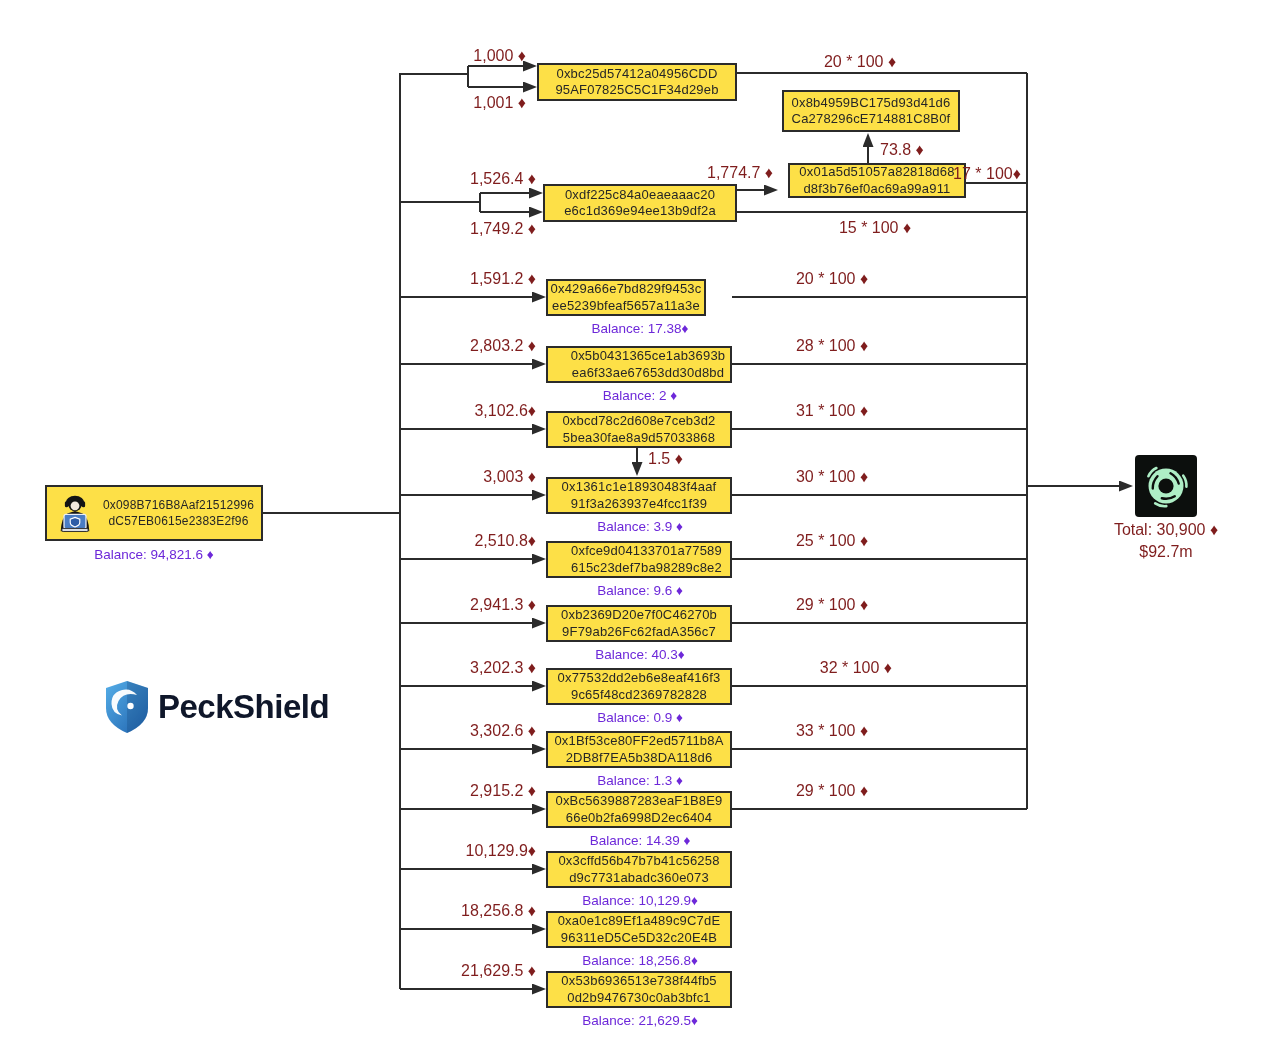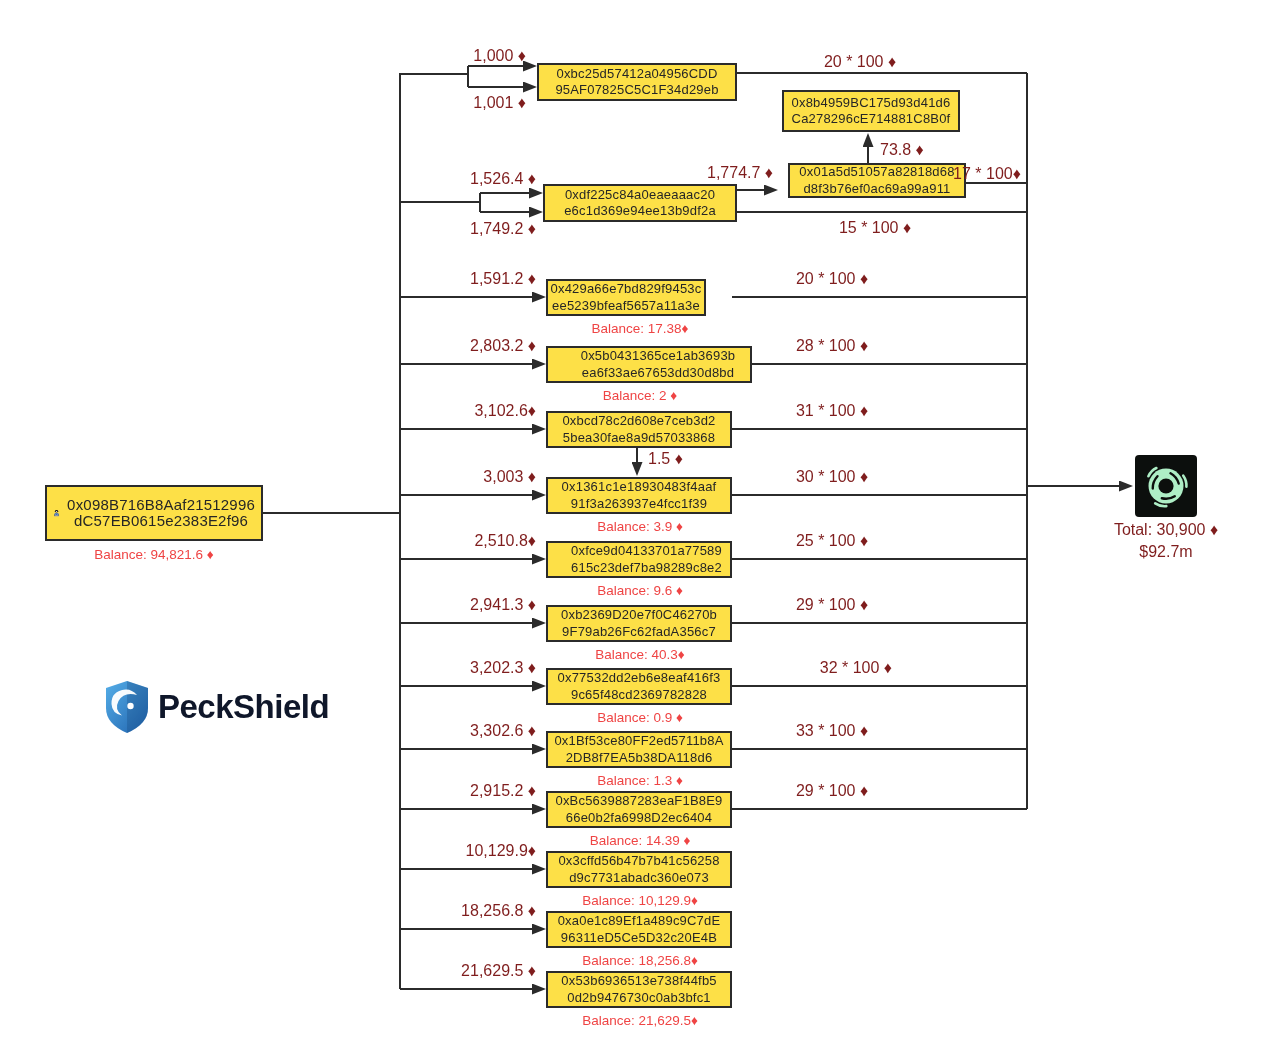--- a/index.html
+++ b/index.html
@@ -6,23 +6,23 @@
   #stage{position:relative;width:1280px;height:1061px;background:#ffffff;overflow:hidden;
          font-family:"Liberation Sans",sans-serif;color:#262626;}
   #wires{position:absolute;left:0;top:0;}
   .wire{stroke:#2b2b2b;stroke-width:2;fill:none;}
   .node{position:absolute;background:#fde047;border:2px solid #2b2b2b;display:flex;flex-direction:column;
         align-items:center;justify-content:center;text-align:center;font-size:13px;line-height:16.5px;
         letter-spacing:.2px;box-sizing:border-box;}
   .lbl{position:absolute;font-size:16px;font-weight:500;white-space:nowrap;color:#7f1d1d;}
   .r{text-align:right;}
   .c{text-align:center;}
-  .bal{position:absolute;font-size:13.5px;font-weight:500;text-align:center;color:#ef4444;}
+  .bal{position:absolute;font-size:13.5px;font-weight:500;text-align:center;color:#6d28d9;}
   #source-node{left:45px;top:485px;width:218px;height:56px;flex-direction:row;gap:7px;
-               font-size:15px;line-height:16px;padding:0 6px;}
+               font-size:12px;line-height:16px;padding:0 6px;}
   #source-node .addr{text-align:center;}
   #dest-icon{position:absolute;left:1135px;top:455px;width:62px;height:62px;}
   #brand{position:absolute;left:103px;top:680px;display:flex;align-items:center;gap:7px;}
   #brand-word{font-size:33px;font-weight:800;color:#0f172a;letter-spacing:-.5px;}
 </style>
 </head>
 <body>
 
 <div id="stage">
 
@@ -130,21 +130,21 @@
 
   <div id="rows-layer">
       <div class="lbl r" style="left:406px;top:270px;width:130px;">1,591.2 ♦</div>
       <div class="node" style="left:546px;top:279px;width:160px;height:37px;">
         <div class="">0x429a66e7bd829f9453c</div>
         <div class="">ee5239bfeaf5657a11a3e</div>
       </div>
       <div class="lbl c" style="left:772px;top:270px;width:120px;">20 * 100 ♦</div>
       <div class="bal" style="left:520px;top:321px;width:240px;">Balance: 17.38♦</div>
       <div class="lbl r" style="left:406px;top:337px;width:130px;">2,803.2 ♦</div>
-      <div class="node" style="left:546px;top:346px;width:206px;height:37px;padding-left:18px;">
+      <div class="node" style="left:546px;top:346px;width:186px;height:37px;padding-left:18px;">
         <div class="">0x5b0431365ce1ab3693b</div>
         <div class="">ea6f33ae67653dd30d8bd</div>
       </div>
       <div class="lbl c" style="left:772px;top:337px;width:120px;">28 * 100 ♦</div>
       <div class="bal" style="left:520px;top:388px;width:240px;">Balance: 2 ♦</div>
       <div class="lbl r" style="left:406px;top:402px;width:130px;">3,102.6♦</div>
       <div class="node" style="left:546px;top:411px;width:186px;height:37px;">
         <div class="">0xbcd78c2d608e7ceb3d2</div>
         <div class="">5bea30fae8a9d57033868</div>
       </div>

